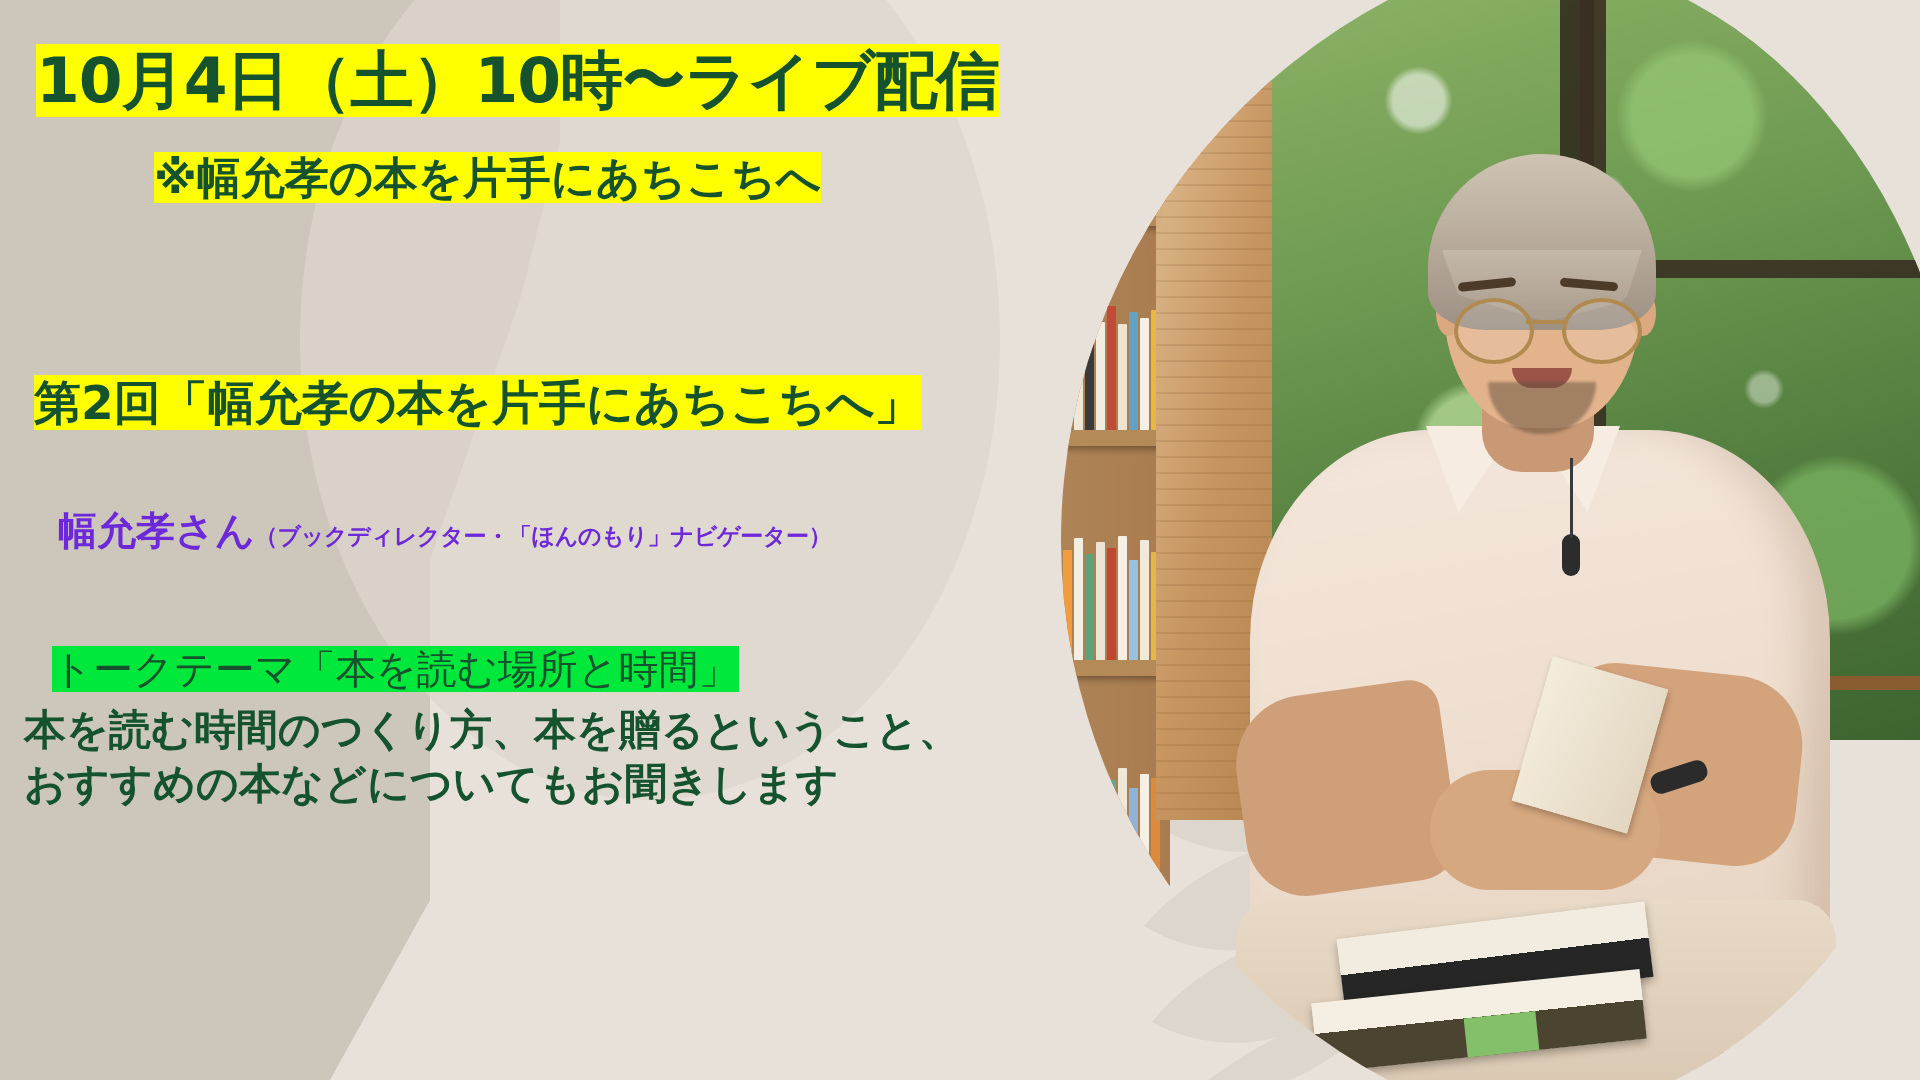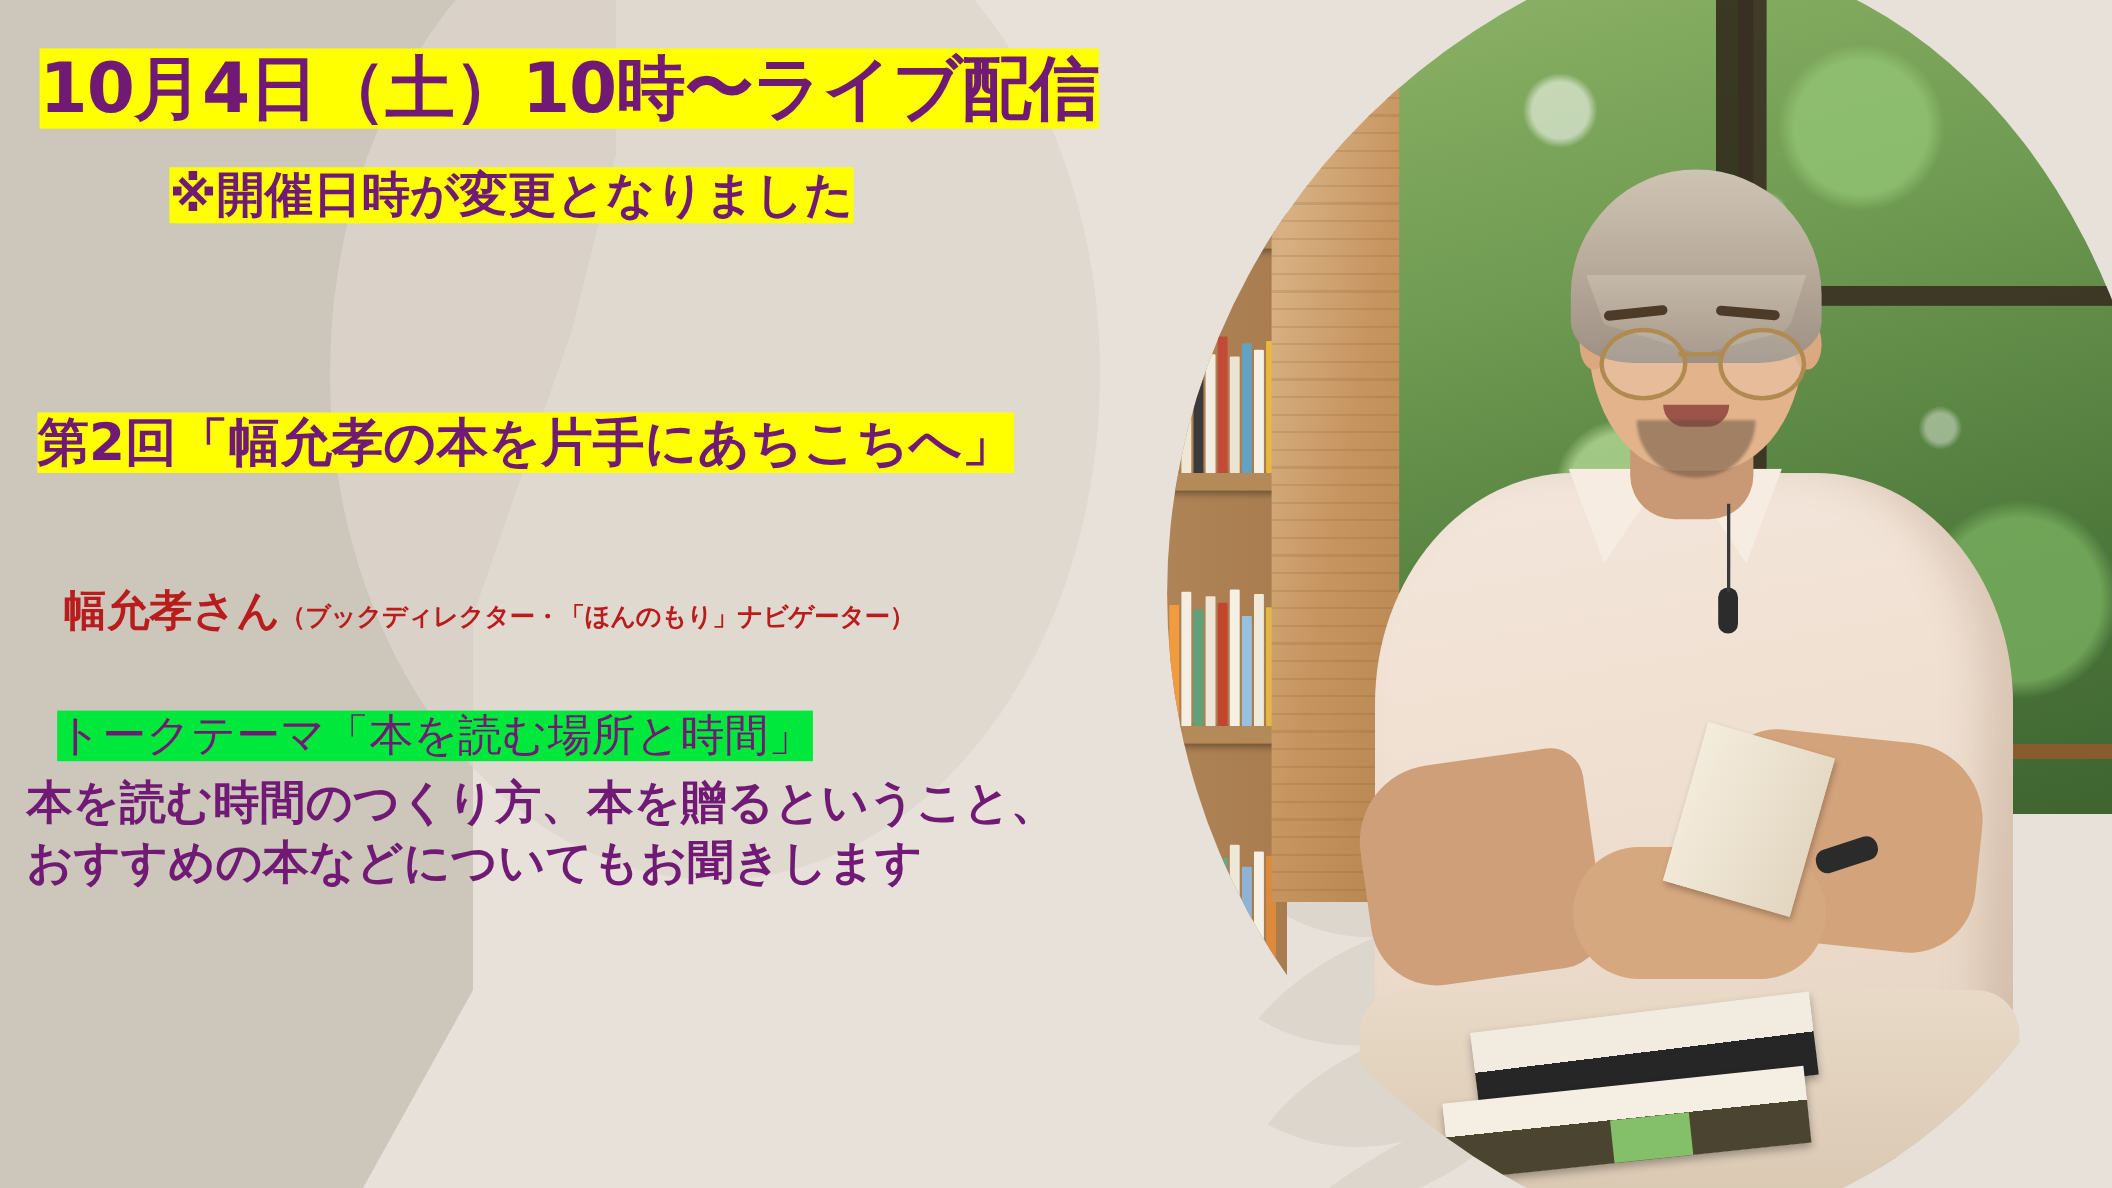--- a/index.html
+++ b/index.html
@@ -332,21 +332,21 @@
   .lap-book-2::after {
     content:""; position: absolute;
     left: 150px; top: 44%; width: 72px; height: 56%;
     background: #84c06a;
   }
 
   
   .txt {
     position: absolute;
     white-space: pre;
-    color: #701a75;
+    color: #14532d;
     line-height: 1;
   }
   .hl-yellow {
     background: #ffff00;
     box-decoration-break: clone;
   }
   .hl-green {
     background: #00e83c;
     box-decoration-break: clone;
   }
@@ -370,24 +370,24 @@
     font-weight: 700;
     padding: 8px 10px 11px 8px;
   }
   .t-series2 {
     left: 26px; top: 371px;
     font-size: 47px;
     font-weight: 700;
     padding: 8px 10px 11px 8px;
   }
   .t-speaker {
-    left: 58px; top: 536px;
+    left: 58px; top: 511px;
     font-size: 39px;
     font-weight: 700;
-    color: #b91c1c;
+    color: #6d28d9;
   }
   .t-speaker .role {
     font-size: 23px;
     font-weight: 700;
     letter-spacing: -.3px;
   }
   .t-theme {
     left: 46px; top: 641px;
     font-size: 40px;
     font-weight: 400;
@@ -550,21 +550,21 @@
           <div class="held-book"></div>
           <div class="lap-book-1"></div>
           <div class="lap-book-2"></div>
         </div>
       </div>
     </div>
   </div>
 
   <div class="txt t-date"><span class="hl-yellow">10月4日（土）10時〜ライブ配信</span></div>
 
-  <div class="txt t-notice"><span class="hl-yellow">※開催日時が変更となりました</span></div>
+  <div class="txt t-notice"><span class="hl-yellow">※幅允孝の本を片手にあちこちへ</span></div>
 
 
   <div class="txt t-series2"><span class="hl-yellow">第2回「幅允孝の本を片手にあちこちへ」</span></div>
 
   <div class="txt t-speaker"><span>幅允孝さん</span><span class="role">（ブックディレクター・「ほんのもり」ナビゲーター）</span></div>
 
   <div class="txt t-theme"><span class="hl-green">トークテーマ「本を読む場所と時間」</span></div>
 
   <div class="txt t-desc1">本を読む時間のつくり方、本を贈るということ、</div>
   <div class="txt t-desc2">おすすめの本などについてもお聞きします</div>

